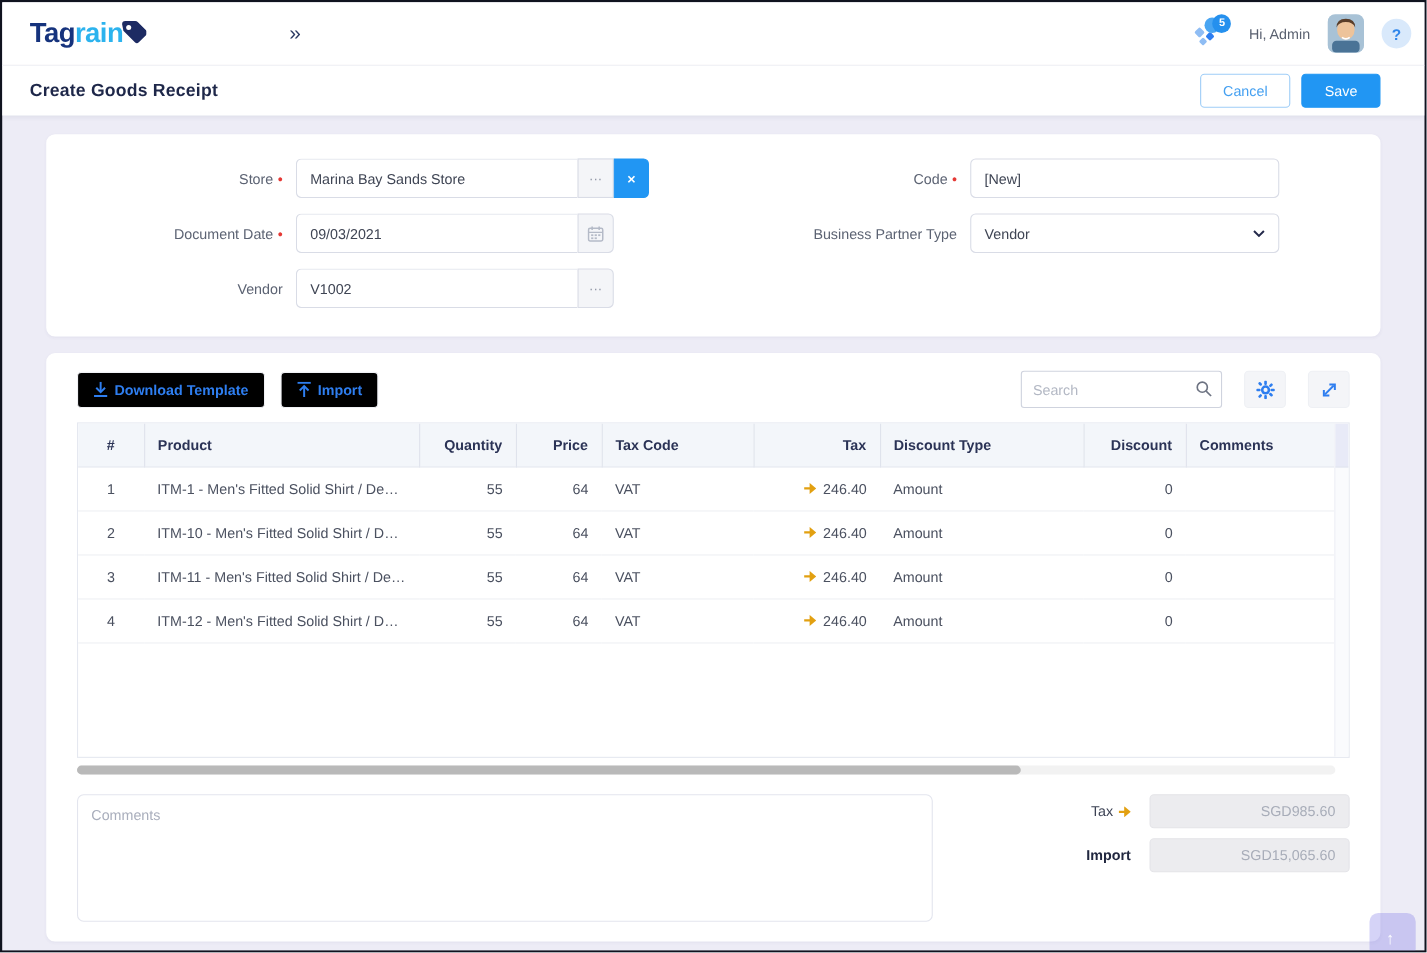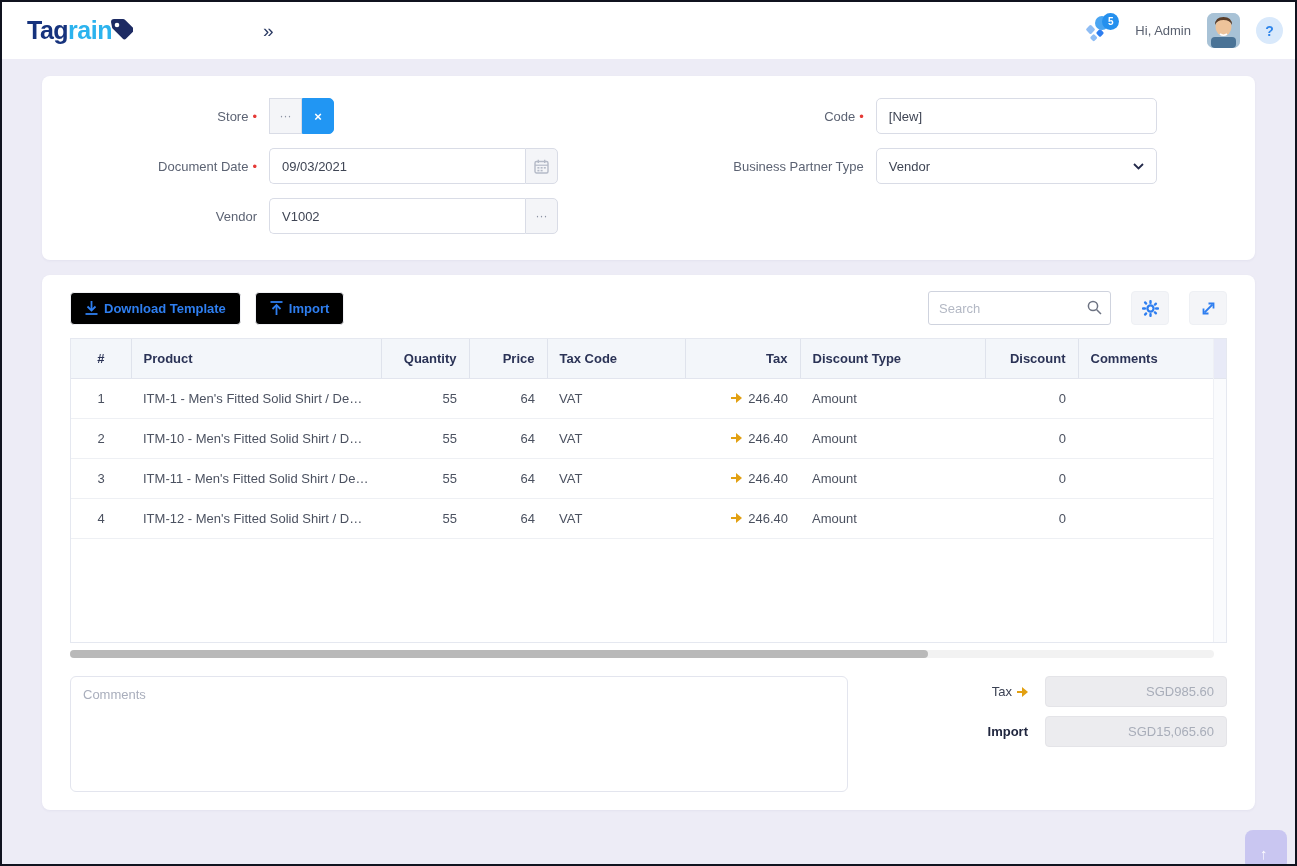--- a/index.html
+++ b/index.html
@@ -143,28 +143,36 @@
           <rect x="4" y="24" width="25" height="11" rx="4" fill="#4a7396"></rect>
           <ellipse cx="16.5" cy="14" rx="8" ry="9" fill="#edc39a"></ellipse>
           <path d="M8 12 q0-8 8.5-8 q8.5 0 8.5 8 q-2-5-8.5-5 q-6.5 0-8.5 5z" fill="#5a3d28"></path>
           <path d="M13 21 q3.5 2.5 7 0" stroke="#fff" stroke-width="1.6" fill="none"></path>
         </svg>
       </div>
       <div class="help-btn">?</div>
     </div>
   </div>
 
+  <div class="titlebar">
+    <span class="page-title">Create Goods Receipt</span>
+    <div class="titlebar-actions">
+      <button class="btn btn-cancel">Cancel</button>
+      <button class="btn btn-save">Save</button>
+    </div>
+  </div>
 
   <div class="main">
 
     <div class="card form-card">
       <div class="form-col left">
         <div class="form-row">
           <span class="form-label"><span>Store</span><span class="req">•</span></span>
           <div class="field-wrap">
+            <input class="tf tf-store" readonly="" value="Marina Bay Sands Store" style="">
             <span class="addon">···</span>
             <span class="addon-clear">×</span>
           </div>
         </div>
         <div class="form-row">
           <span class="form-label"><span>Document Date</span><span class="req">•</span></span>
           <div class="field-wrap">
             <input class="tf tf-date" value="09/03/2021" style="">
             <span class="addon last">
               <svg width="15" height="15" viewBox="0 0 15 15">

